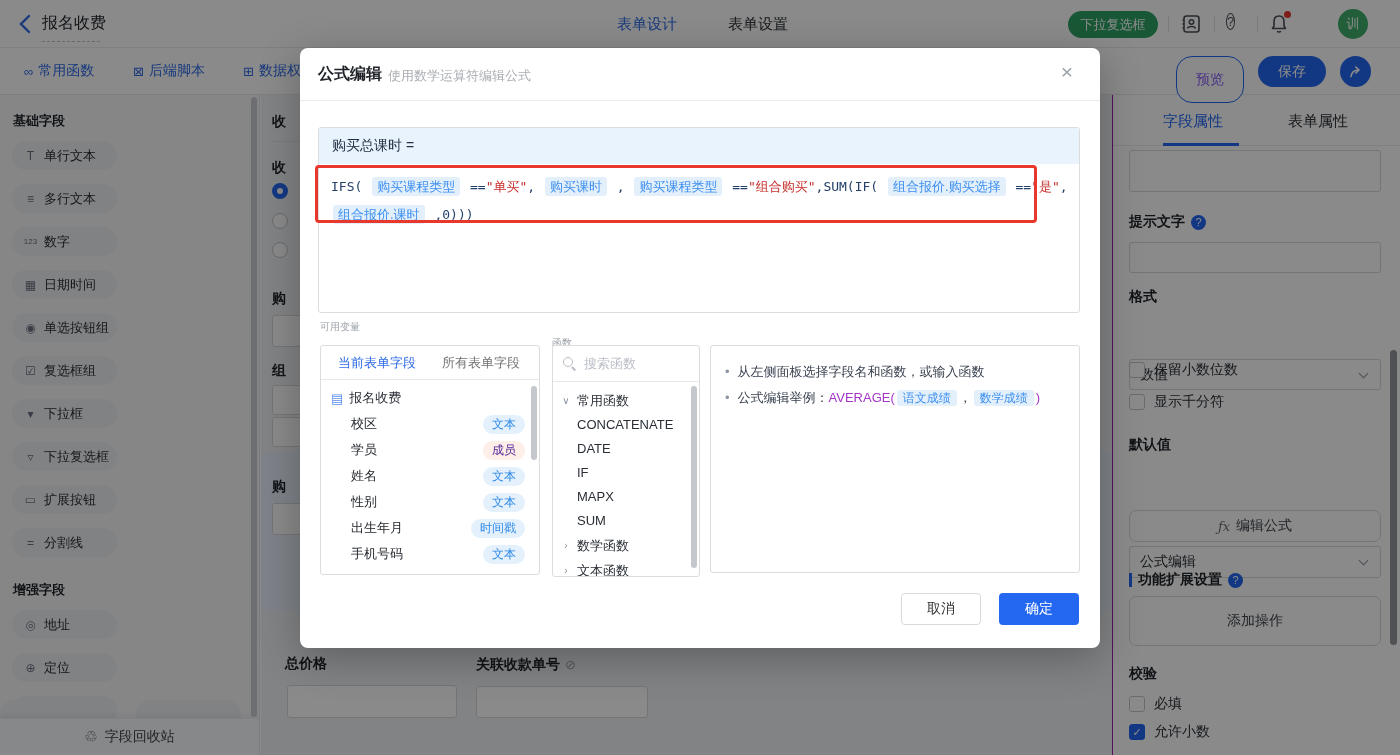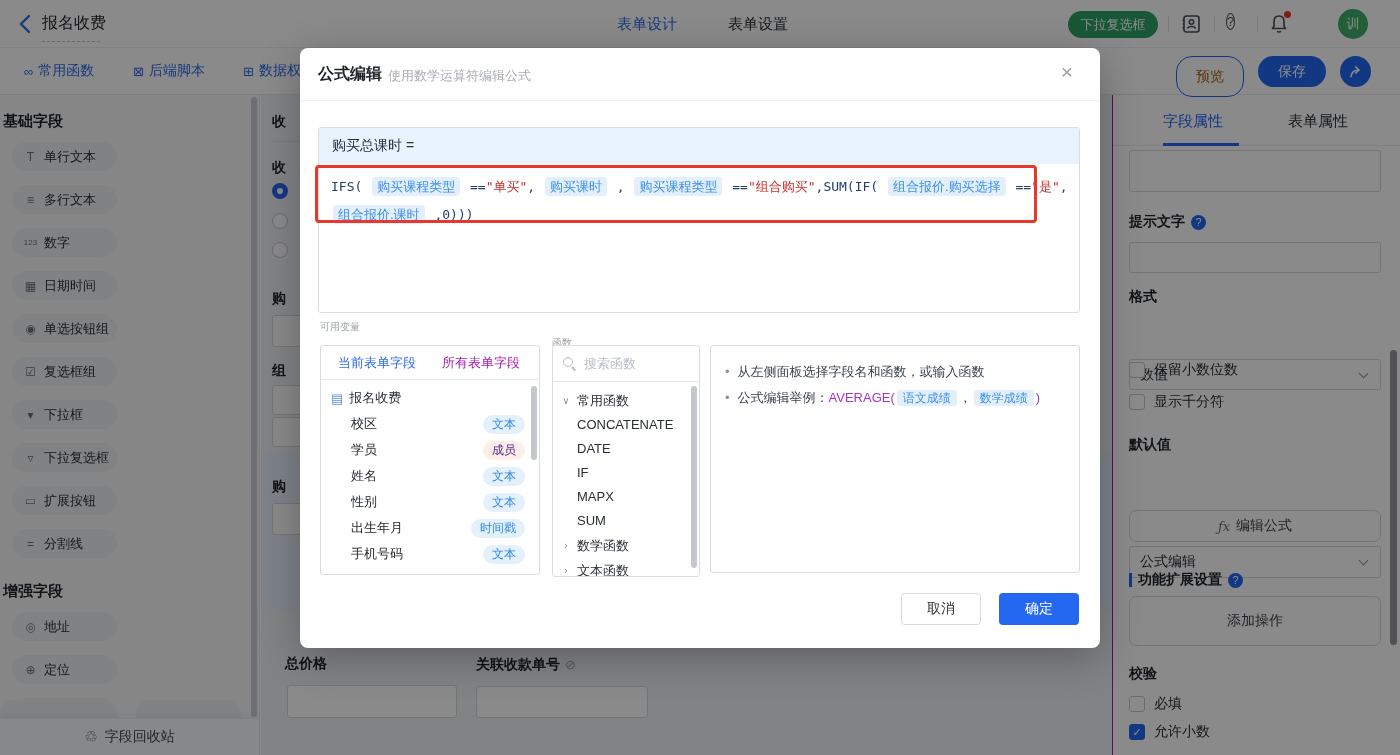--- a/index.html
+++ b/index.html
@@ -21,30 +21,30 @@
   .hicon{position:absolute;top:13px;width:22px;height:22px;color:#4a4f57}
   .q-circle{border:1.5px solid #4a4f57;border-radius:50%;width:20px;height:20px;text-align:center;line-height:18px;font-size:13px}
   .bell-dot{position:absolute;right:-1px;top:-2px;width:7px;height:7px;border-radius:50%;background:#E8382D}
   .avatar{position:absolute;left:1338px;top:9px;width:30px;height:30px;border-radius:50%;background:#3FAE6A;
     color:#fff;font-size:13px;display:flex;align-items:center;justify-content:center;cursor:pointer}
 
   
   .tb{position:absolute;top:48px;left:0;right:0;height:47px;background:#fff;border-bottom:1px solid #e9e9e9;z-index:1}
   .tb-link{position:absolute;top:14px;color:#2E6BE6;font-size:14px;display:flex;gap:5px;align-items:center;cursor:pointer}
   .tb-ic{font-size:13px;color:#2E6BE6}
-  .btn-preview{position:absolute;left:1176px;top:8px;width:68px;height:41px;border:1px solid #2468F2;color:#a16207;
+  .btn-preview{position:absolute;left:1176px;top:8px;width:68px;height:47px;border:1px solid #2468F2;color:#8b5cf6;
     border-radius:16px;background:#fff;font-size:14px;display:flex;align-items:center;justify-content:center;cursor:pointer}
   .btn-save{position:absolute;left:1258px;top:8px;width:68px;height:31px;border-radius:16px;background:#2468F2;color:#fff;
     font-size:14px;display:flex;align-items:center;justify-content:center;cursor:pointer}
   .btn-share{position:absolute;left:1340px;top:8px;width:31px;height:31px;border-radius:50%;background:#2468F2;color:#fff;
     display:flex;align-items:center;justify-content:center;cursor:pointer}
 
   
   .sidebar{position:absolute;top:95px;left:0;width:260px;bottom:0;background:#F7F8FA;border-right:1px solid #e4e6ea;overflow:hidden}
-  .sb-title{margin:17px 0 4px 3px;font-weight:bold;font-size:15px}
+  .sb-title{margin:17px 0 4px 13px;font-weight:bold;font-size:13px}
   .sb-grid{display:flex;flex-wrap:wrap;padding-left:12px}
   .pill{width:105px;height:29px;background:#EEF0F3;border-radius:15px;margin:7px 19px 7px 0;
     display:flex;align-items:center;gap:6px;padding-left:11px;font-size:13px;color:#2a2f36;cursor:pointer;white-space:nowrap}
   .pill .ic{color:#6b7280;font-size:12px;width:15px;text-align:center;flex:0 0 auto}
   .pill.partial{position:absolute;top:605px;margin:0}
   .pp2{left:136px}
   .sb-footer{position:absolute;bottom:0;left:0;right:0;height:37px;background:#FAFBFD;border-top:1px solid #ececf0;
     display:flex;align-items:center;justify-content:center;gap:7px;font-size:14px;color:#40454d;cursor:pointer;box-shadow:0 -3px 6px rgba(0,0,0,.05)}
   .recycle{font-size:15px;color:#565c66}
   .sb-scroll{position:absolute;right:2px;top:2px;width:6px;height:620px;background:#c9ccd2;border-radius:3px;cursor:pointer}
@@ -97,21 +97,21 @@
   .f-content{padding:9px 12px;font-family:"DejaVu Sans Mono",monospace;font-size:13px;line-height:28px;color:#24416B}
   .f-line{white-space:nowrap}
   .f-field{background:#E3F0FC;color:#3D8FEF;border-radius:3px;padding:2px 5px;margin:0 2px;
     font-family:"Liberation Sans","DejaVu Sans",sans-serif;font-size:13px;cursor:pointer}
   .f-str{color:#C5302C}
   .annot{position:absolute;left:15px;top:117px;width:722px;height:58px;border:3px solid #E8382D;border-radius:4px;z-index:5;pointer-events:none}
   .sec-label{position:absolute;font-size:10px;color:#9aa0a8}
   .panel{position:absolute;top:297px;border:1px solid #dcdcdc;border-radius:3px;background:#fff;overflow:hidden}
   .var-panel{left:20px;width:220px;height:230px}
   .vp-tabs{height:34px;border-bottom:1px solid #e8e8e8;display:flex;align-items:center;gap:26px;padding-left:17px;font-size:13px}
-  .vp-tab{cursor:pointer;color:#a21caf}
+  .vp-tab{cursor:pointer;color:#737373}
   .vp-tab.active{color:#2E6BE6}
   .vp-tree{padding:5px 0 0 10px;font-size:13px}
   .vp-root{display:flex;align-items:center;gap:6px;height:26px;color:#2a2f36}
   .doc-ic{color:#5B8DEF;font-size:13px}
   .vp-row{display:flex;align-items:center;height:26px;padding-left:20px;padding-right:14px;justify-content:space-between;cursor:pointer}
   .badge{font-size:12px;padding:1px 9px;border-radius:10px;flex:0 0 auto}
   .badge.blue{background:#E4F1FC;color:#2E8AE6}
   .badge.orange{background:#FDEEE7;color:#4c1d95}
   .vp-scroll{position:absolute;right:2px;top:40px;width:6px;height:74px;background:#c4c7cc;border-radius:3px;cursor:pointer}
   .fn-panel{left:252px;width:148px;height:232px}

